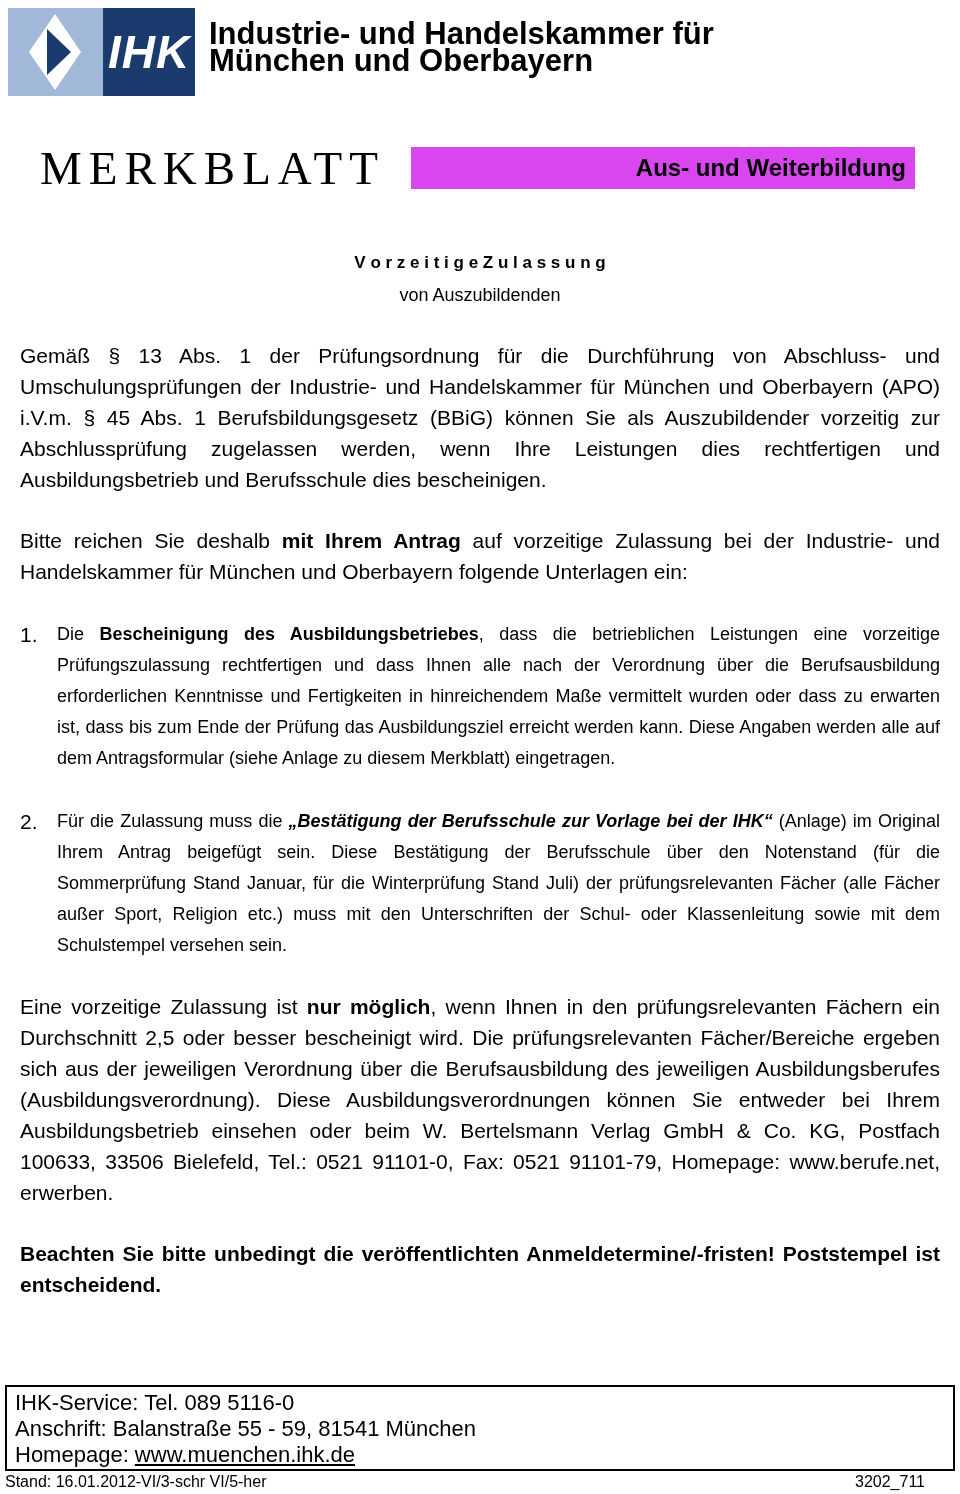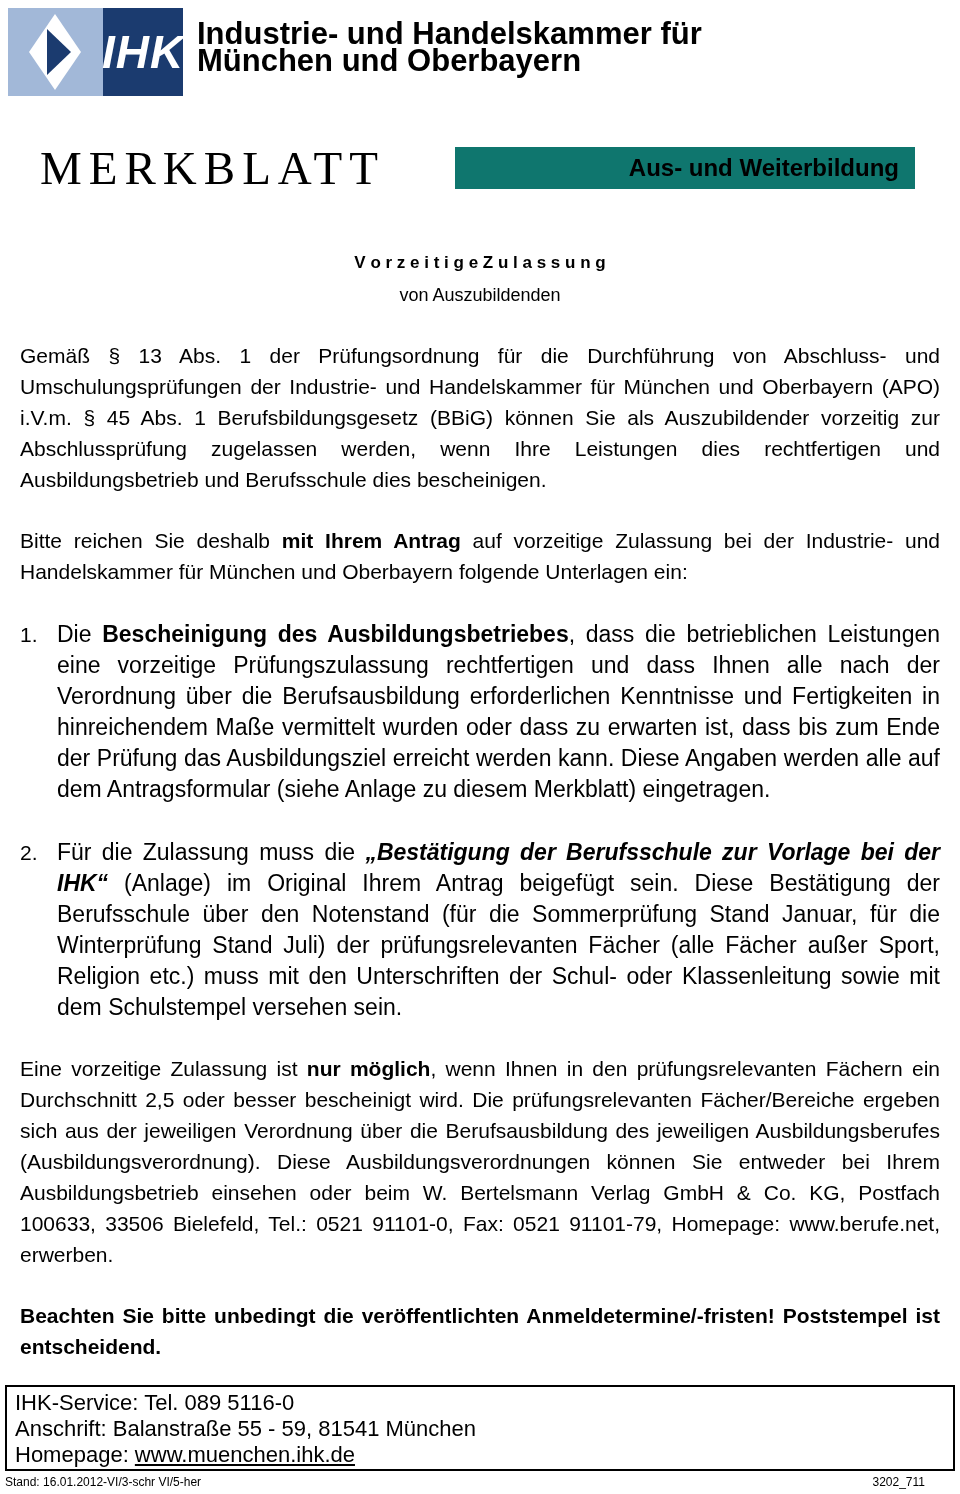--- a/index.html
+++ b/index.html
@@ -8,72 +8,72 @@
     width:960px; height:1494px;
     font-family:"Liberation Sans", sans-serif;
     color:#000; position:relative; overflow:hidden;
   }
   .page { position:relative; width:960px; height:1494px; background:#fff; }
 
   
   .logo-row { display:flex; align-items:flex-start; padding:8px 0 0 8px; }
   .logo-light { width:95px; height:88px; display:block; }
   .logo-dark {
-    width:80px; height:88px; background:#1b3b6f; color:#fff;
+    width:92px; height:88px; background:#1b3b6f; color:#fff;
     display:flex; align-items:center; justify-content:center;
     font-size:46px; font-weight:bold; font-style:italic; letter-spacing:1px;
   }
   .org-name { margin:12px 0 0 14px; font-weight:bold; font-size:31px; line-height:27px; }
 
   
   .header-second {
     display:flex; justify-content:space-between; align-items:center;
     margin:46px 45px 0 40px;
   }
   .doc-type {
     font-family:"Liberation Serif", serif;
     font-size:47px; letter-spacing:7px; line-height:52px;
   }
   .banner {
-    width:460px; height:42px; background:#0f766e;
+    width:504px; height:42px; background:#d946ef;
     font-size:24px; font-weight:bold; line-height:42px;
-    text-align:right; padding-right:16px;
+    text-align:right; padding-right:9px;
   }
 
   
   .title-block { text-align:center; margin-top:52px; }
   .title-main { font-size:17px; font-weight:bold; line-height:34px; }
   .title-sub  { font-size:18px; line-height:30px; }
 
   
   .content { padding:0 20px; }
   .para {
     font-size:21px; line-height:31px; text-align:justify; margin-top:30px;
   }
   .para.bold-para { font-weight:bold; }
   .num-list { margin-top:32px; }
   .list-item { display:flex; margin-top:32px; }
   .list-item:first-child { margin-top:0; }
   .list-num { width:37px; flex:0 0 37px; font-size:21px; line-height:31px; }
-  .list-text { flex:1; font-size:23px; line-height:31px; text-align:justify; }
+  .list-text { flex:1; font-size:18px; line-height:31px; text-align:justify; }
 
   
   .footer-box {
     position:absolute; left:5px; right:5px; top:1385px; height:86px;
     border:2px solid #000; padding:3px 8px; background:#fff;
   }
   .f-row { display:flex; font-size:22px; line-height:26px;gap:40px; }
   .f-left { width:450px; flex:0 0 450px; }
   .f-right { flex:1; }
   .doc-link { color:#000; text-decoration:underline; cursor:pointer; }
 
   .stand-row {
     position:absolute; left:5px; right:35px; top:1472px;
     display:flex; justify-content:space-between;
-    font-size:12px; line-height:20px;
+    font-size:16px; line-height:20px;
   }
 </style>
 </head>
 <body>
 
 <div class="page">
 
   <div class="logo-row">
     <svg class="logo-light" viewBox="0 0 95 88" width="95" height="88" aria-hidden="true">
       <rect x="0" y="0" width="95" height="88" fill="#a2b8d8"></rect>

